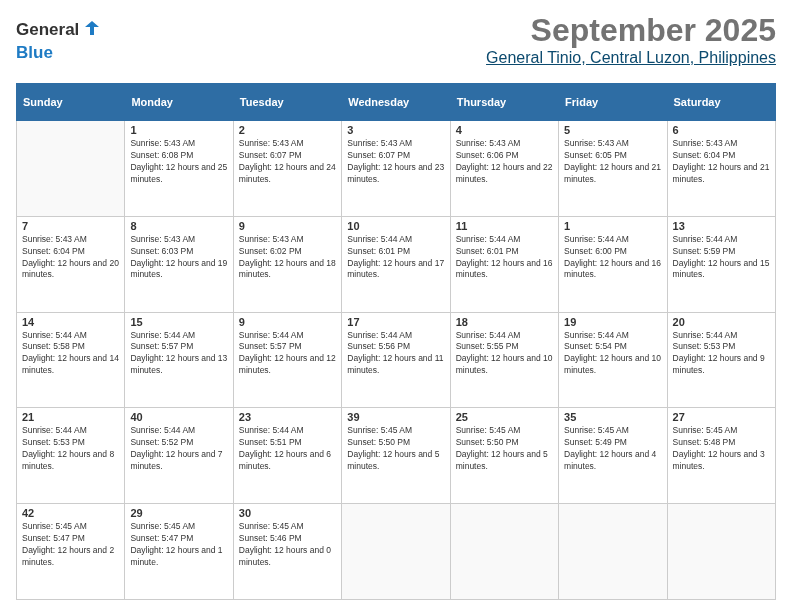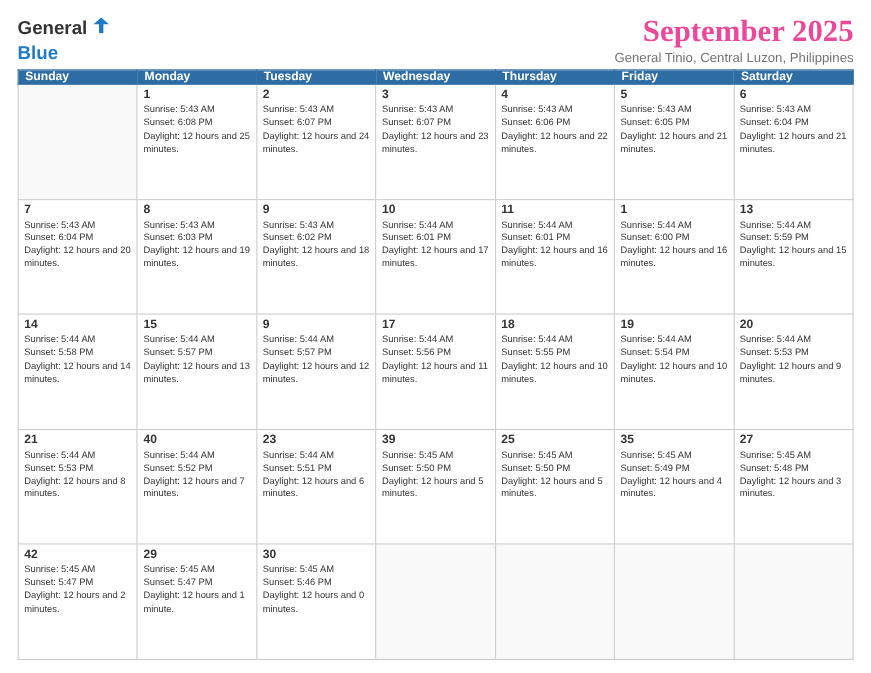--- a/index.html
+++ b/index.html
@@ -14,48 +14,48 @@
       width: 792px;
       height: 612px;
       padding: 12px 16px;
       display: flex;
       flex-direction: column;
     }
     .header {
       display: flex;
       justify-content: space-between;
       align-items: center;
-      margin-bottom: 4px;
+      margin-bottom: 16px;
     }
     .title-block {
       text-align: right;
     }
     .month-title {
-      font-size: 28px;
-      font-weight: bold;
-      color: #ec4899;
-      font-family: Liberation Serif, serif;
+      font-size: 32px;
+      font-weight: bold;
+      color: #737373;
     }
     .subtitle {
-      font-size: 12px;
-      color: #737373;
+      font-size: 16px;
+      color: #0c4a6e;
+      text-decoration: underline;
     }
     .calendar {
       flex: 1;
       border: 1px solid #ccc;
       border-collapse: collapse;
       width: 100%;
       table-layout: fixed;
     }
     .calendar th {
       background: #2e6da4;
       color: #fff;
       font-size: 11px;
       font-weight: bold;
-      padding: 0 6px;
+      padding: 12px 6px;
       text-align: left;
       border: 1px solid #2e6da4;
     }
     .calendar td {
       border: 1px solid #ccc;
       vertical-align: top;
       padding: 3px 5px;
       font-size: 9px;
       color: #333;
       background: #fff;

